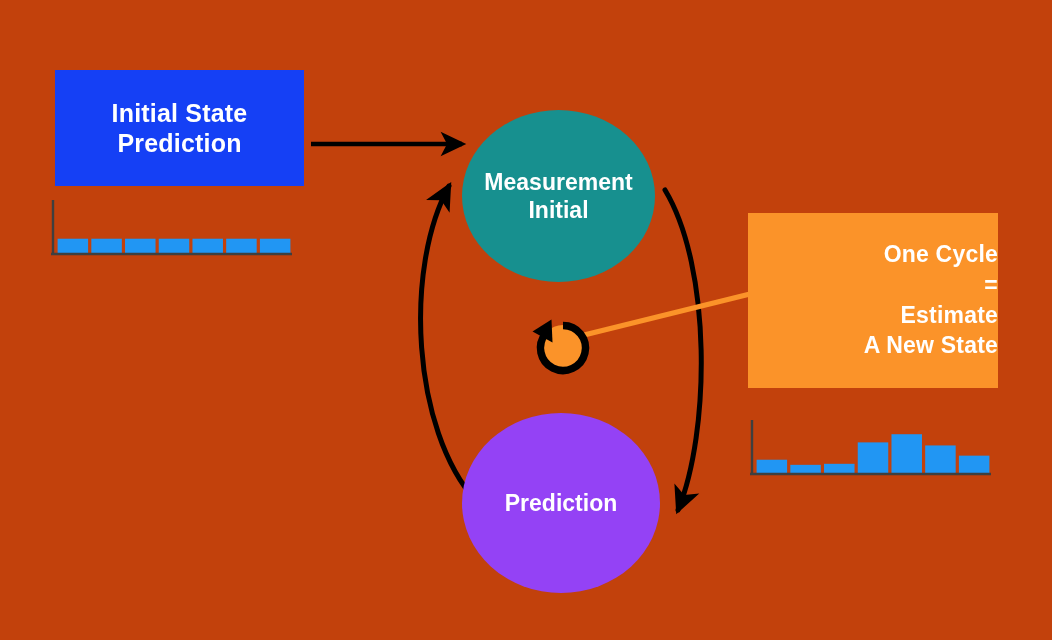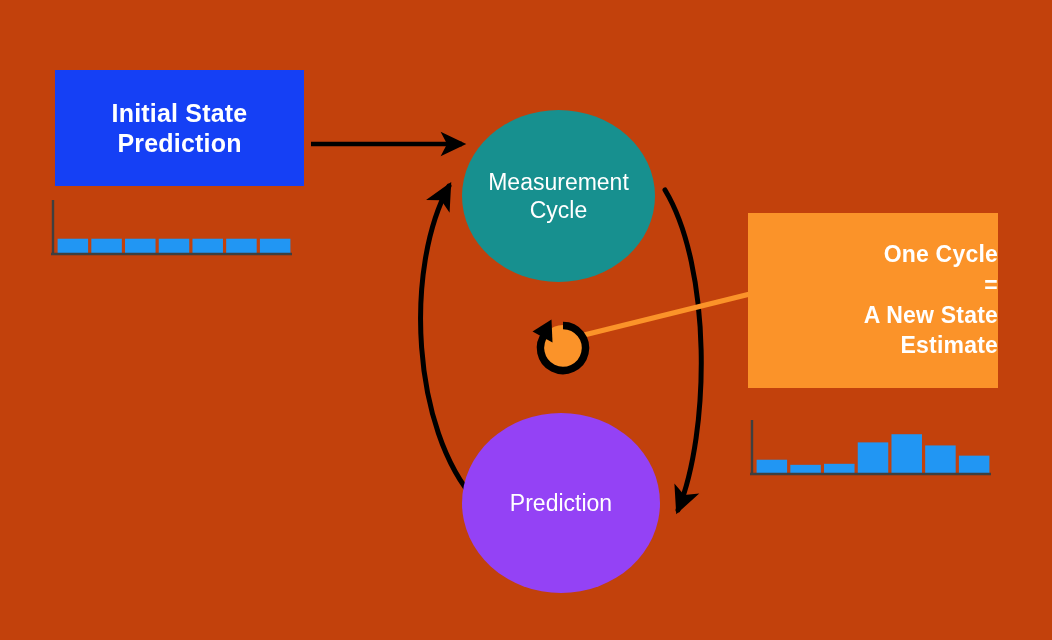--- a/index.html
+++ b/index.html
@@ -65,21 +65,21 @@
   }
 
   .node-circle {
     position: absolute;
     border-radius: 50%;
     display: flex;
     align-items: center;
     justify-content: center;
     text-align: center;
     color: #ffffff;
-    font-weight: normal;
+    font-weight: bold;
     line-height: 1.22;
   }
   #measurement-update-circle {
     left: 462px;
     top: 110px;
     width: 193px;
     height: 172px;
     background: #17908F;
     font-size: 23px;
   }
@@ -130,33 +130,33 @@
   </svg>
 
   <div id="initial-state-box" class="node-box">
     <span class="txt">Initial State</span>
     <span class="txt">Prediction</span>
   </div>
 
   <div id="measurement-update-circle" class="node-circle">
     <div>
       <span class="txt">Measurement</span>
-      <span class="txt">Cycle</span>
+      <span class="txt">Initial</span>
     </div>
   </div>
 
   <div id="prediction-circle" class="node-circle">
     <span class="txt">Prediction</span>
   </div>
 
   <div id="one-cycle-box" class="node-box">
     <span class="txt ln">One Cycle</span>
     <span class="txt eq-line">=</span>
+    <span class="txt ln">Estimate</span>
     <span class="txt ln">A New State</span>
-    <span class="txt ln">Estimate</span>
   </div>
 
   <div id="initial-chart" class="chart">
       <svg width="250" height="62" viewBox="0 0 250 62">
         <rect x="11.60" y="38.71" width="30.51" height="14.29" fill="#2196F3"></rect>
         <rect x="45.31" y="38.71" width="30.51" height="14.29" fill="#2196F3"></rect>
         <rect x="79.03" y="38.71" width="30.51" height="14.29" fill="#2196F3"></rect>
         <rect x="112.74" y="38.71" width="30.51" height="14.29" fill="#2196F3"></rect>
         <rect x="146.46" y="38.71" width="30.51" height="14.29" fill="#2196F3"></rect>
         <rect x="180.17" y="38.71" width="30.51" height="14.29" fill="#2196F3"></rect>

